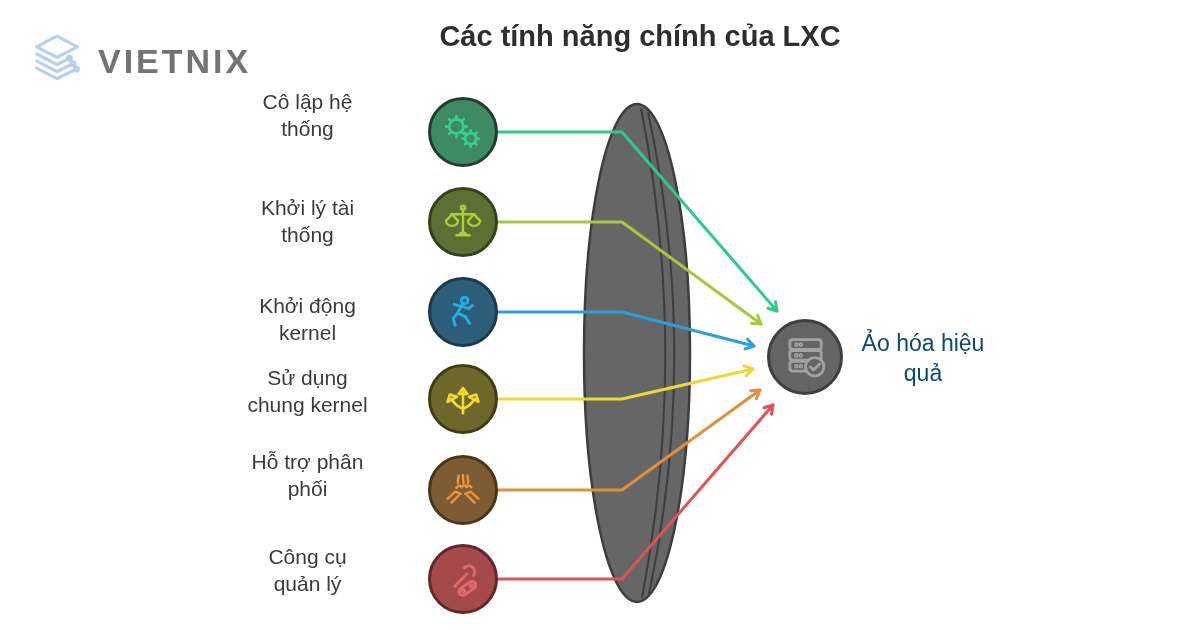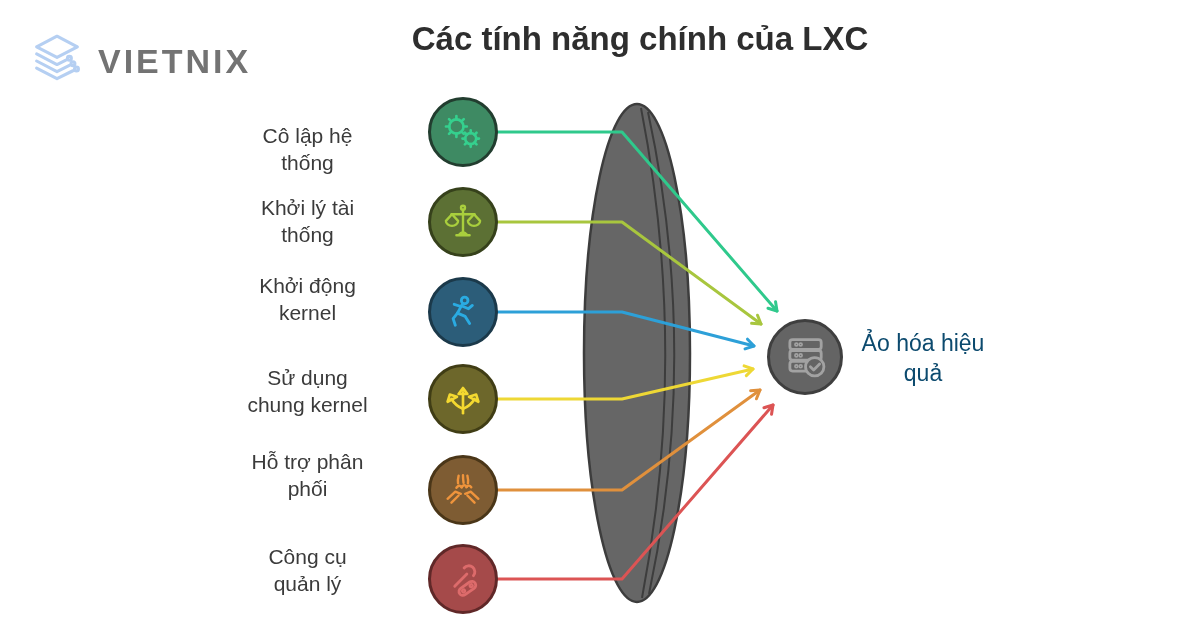--- a/index.html
+++ b/index.html
@@ -6,21 +6,21 @@
   body{
     width:1200px;height:630px;background:#ffffff;position:relative;
     font-family:"Liberation Sans","DejaVu Sans",sans-serif;overflow:hidden;
   }
   .abs{position:absolute;}
   
   .logo{left:26px;top:30px;display:flex;align-items:center;gap:10px;}
   .logo-text{font-size:34px;font-weight:bold;letter-spacing:3px;}
   
   .title{left:390px;top:20px;width:500px;text-align:center;
-         font-size:33px;font-weight:bold;}
+         font-size:29px;font-weight:bold;}
   
   .f-label{left:200px;width:215px;text-align:center;font-size:21px;
            line-height:27px;color:#3b3b3b;}
   
   .circle{width:64px;height:64px;border-radius:50%;border:3px solid #333;
           display:flex;align-items:center;justify-content:center;}
   .circle svg{display:block;}
   
   .result-circle{left:767px;top:319px;width:70px;height:70px;border-radius:50%;
           border:3px solid #3f3f3f;display:flex;align-items:center;justify-content:center;}
@@ -77,27 +77,27 @@
     <path d="M12,35 L35,47 L49,40"></path>
       <circle cx="53" cy="38" r="2.2"></circle>
     <path d="M12,43 L35,55 L53,46"></path>
       <circle cx="57" cy="44" r="2.2"></circle>
   </svg>
   <span class="logo-text" style="color: #737373;">VIETNIX</span>
 </div>
 
 <div class="abs title" style="color: rgb(46, 46, 46);">Các tính năng chính của LXC</div>
 
-<div class="abs f-label" style="top:122px">
+<div class="abs f-label" style="top:88px">
   <span>Cô lập hệ</span><br><span>thống</span>
 </div>
 <div class="abs f-label" style="top:194px">
   <span>Khởi lý tài</span><br><span>thống</span>
 </div>
-<div class="abs f-label" style="top:272px">
+<div class="abs f-label" style="top:292px">
   <span>Khởi động</span><br><span>kernel</span>
 </div>
 <div class="abs f-label" style="top:364px">
   <span>Sử dụng</span><br><span>chung kernel</span>
 </div>
 <div class="abs f-label" style="top:448px">
   <span>Hỗ trợ phân</span><br><span>phối</span>
 </div>
 <div class="abs f-label" style="top:543px">
   <span>Công cụ</span><br><span>quản lý</span>

